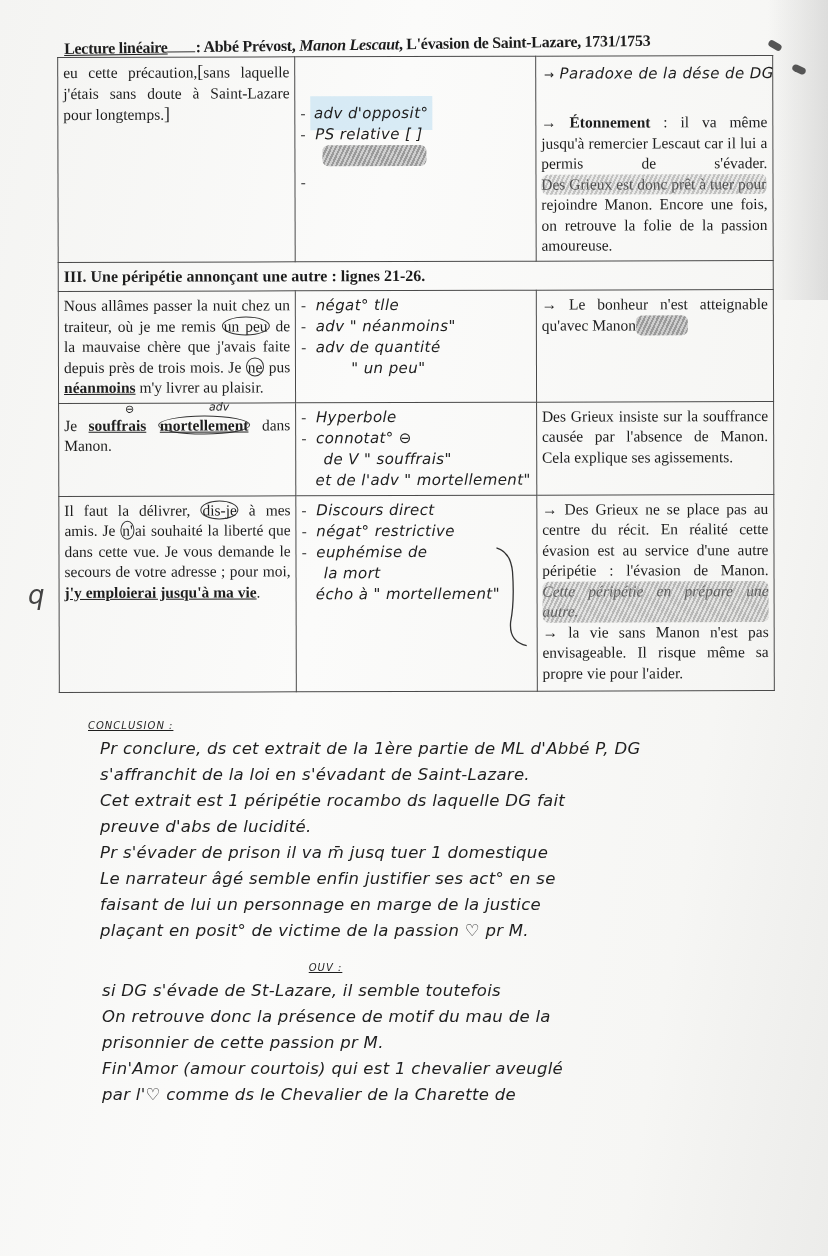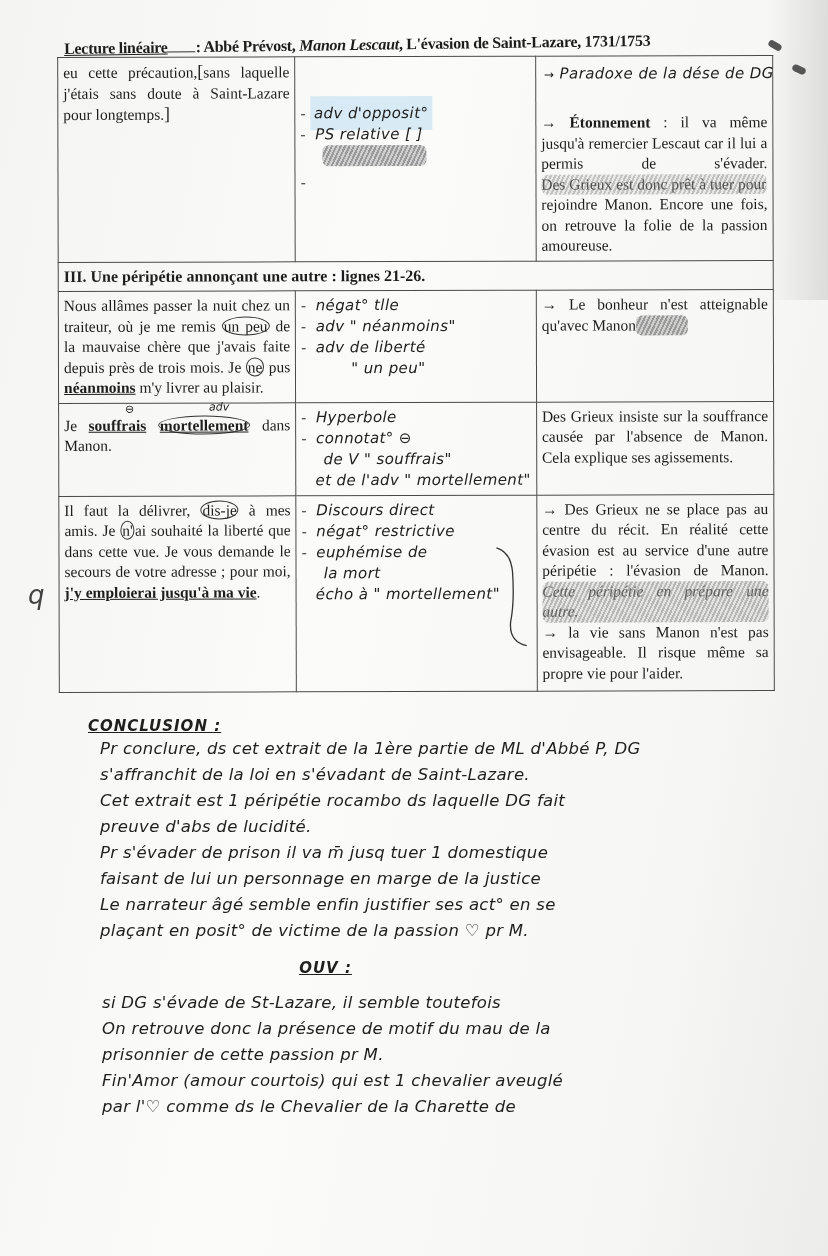--- a/index.html
+++ b/index.html
@@ -52,21 +52,21 @@
   .circled { border: 1px solid #333; border-radius: 50%; padding: 0 1px; margin-top: 20px; }
   .under { text-decoration: underline; font-weight: bold; }
   .bracket { font-size: 18px; }
   .arrow { font-family: "DejaVu Sans", sans-serif; font-size: 12px; }
   .note-above { position: absolute; font-family: "DejaVu Sans", sans-serif; font-size: 11px; font-style: italic; }
 
   .handwriting-block {
     position: absolute; left: 80px; font-family: "DejaVu Sans", sans-serif;
     font-style: italic; color: #1f1f1f; font-size: 16.5px; letter-spacing: 0.3px;
   }
-  .hw-heading { font-size: 15px; text-decoration: underline; letter-spacing: 1px; font-weight: bold; }
+  .hw-heading { font-size: 10px; text-decoration: underline; letter-spacing: 1px; }
   .hw-line { display: block; white-space: nowrap; line-height: 26px; }
   .margin-mark {
     position: absolute; left: 28px; top: 580px; font-family: "DejaVu Sans", sans-serif;
     font-style: italic; font-size: 26px; color: #444;
   }
   .arrow-line { position: absolute; }
 </style>
 </head>
 <body>
 
@@ -104,21 +104,21 @@
     <td colspan="3">III. Une péripétie annonçant une autre : lignes 21-26.</td>
   </tr>
 
   <tr>
     <td class="c1">
       <span>Nous allâmes passer la nuit chez un traiteur, où je me remis </span><span class="circled">un peu</span><span> de la mauvaise chère que j'avais faite depuis près de trois mois. Je </span><span class="circled">ne</span><span> pus </span><span class="under">néanmoins</span><span> m'y livrer au plaisir.</span>
     </td>
     <td class="c2 hand">
       <span class="hand-line"><span class="dash">-</span> <span>négat° tlle</span></span>
       <span class="hand-line"><span class="dash">-</span> <span>adv " néanmoins"</span></span>
-      <span class="hand-line"><span class="dash">-</span> <span>adv de liberté</span></span>
+      <span class="hand-line"><span class="dash">-</span> <span>adv de quantité</span></span>
       <span class="hand-line indent" style="padding-left:50px;"><span>" un peu"</span></span>
     </td>
     <td class="c3">
       <span>→ Le bonheur n'est atteignable qu'avec Manon</span><span class="scribble"> Lescaut.</span>
     </td>
   </tr>
 
   <tr>
     <td class="c1" style="padding-top:12px;position:relative;">
       <span class="note-above" style="left:66px;top:-4px;">⊖</span>
@@ -161,28 +161,28 @@
 <div class="margin-mark">q</div>
 
 <div class="handwriting-block" style="top:716px;">
   <span class="hw-heading hw-line" style="line-height:20px;margin-left:8px;">CONCLUSION :</span>
   <div style="padding-left:20px;">
     <span class="hw-line">Pr conclure, ds cet extrait de la 1ère partie de ML d'Abbé P, DG</span>
     <span class="hw-line">s'affranchit de la loi en s'évadant de Saint-Lazare.</span>
     <span class="hw-line">Cet extrait est 1 péripétie rocambo ds laquelle DG fait</span>
     <span class="hw-line">preuve d'abs de lucidité.</span>
     <span class="hw-line">Pr s'évader de prison il va m̄ jusq tuer 1 domestique</span>
+    <span class="hw-line">Le narrateur âgé semble enfin justifier ses act° en se</span>
     <span class="hw-line">faisant de lui un personnage en marge de la justice</span>
-    <span class="hw-line">Le narrateur âgé semble enfin justifier ses act° en se</span>
     <span class="hw-line">plaçant en posit° de victime de la passion ♡ pr M.</span>
   </div>
 </div>
 
 <div class="handwriting-block" style="top:958px;">
   <span class="hw-heading hw-line" style="line-height:20px;margin-left:8px;text-align:center;">OUV :</span>
-  <div style="padding-left:22px;margin-top:12px;">
+  <div style="padding-left:22px;">
     <span class="hw-line">si DG s'évade de St-Lazare, il semble toutefois</span>
     <span class="hw-line">On retrouve donc la présence de motif du mau de la</span>
     <span class="hw-line">prisonnier de cette passion pr M.</span>
     <span class="hw-line">Fin'Amor (amour courtois) qui est 1 chevalier aveuglé</span>
     <span class="hw-line">par l'♡ comme ds le Chevalier de la Charette de</span>
   </div>
 </div>
 
 </body></html>

